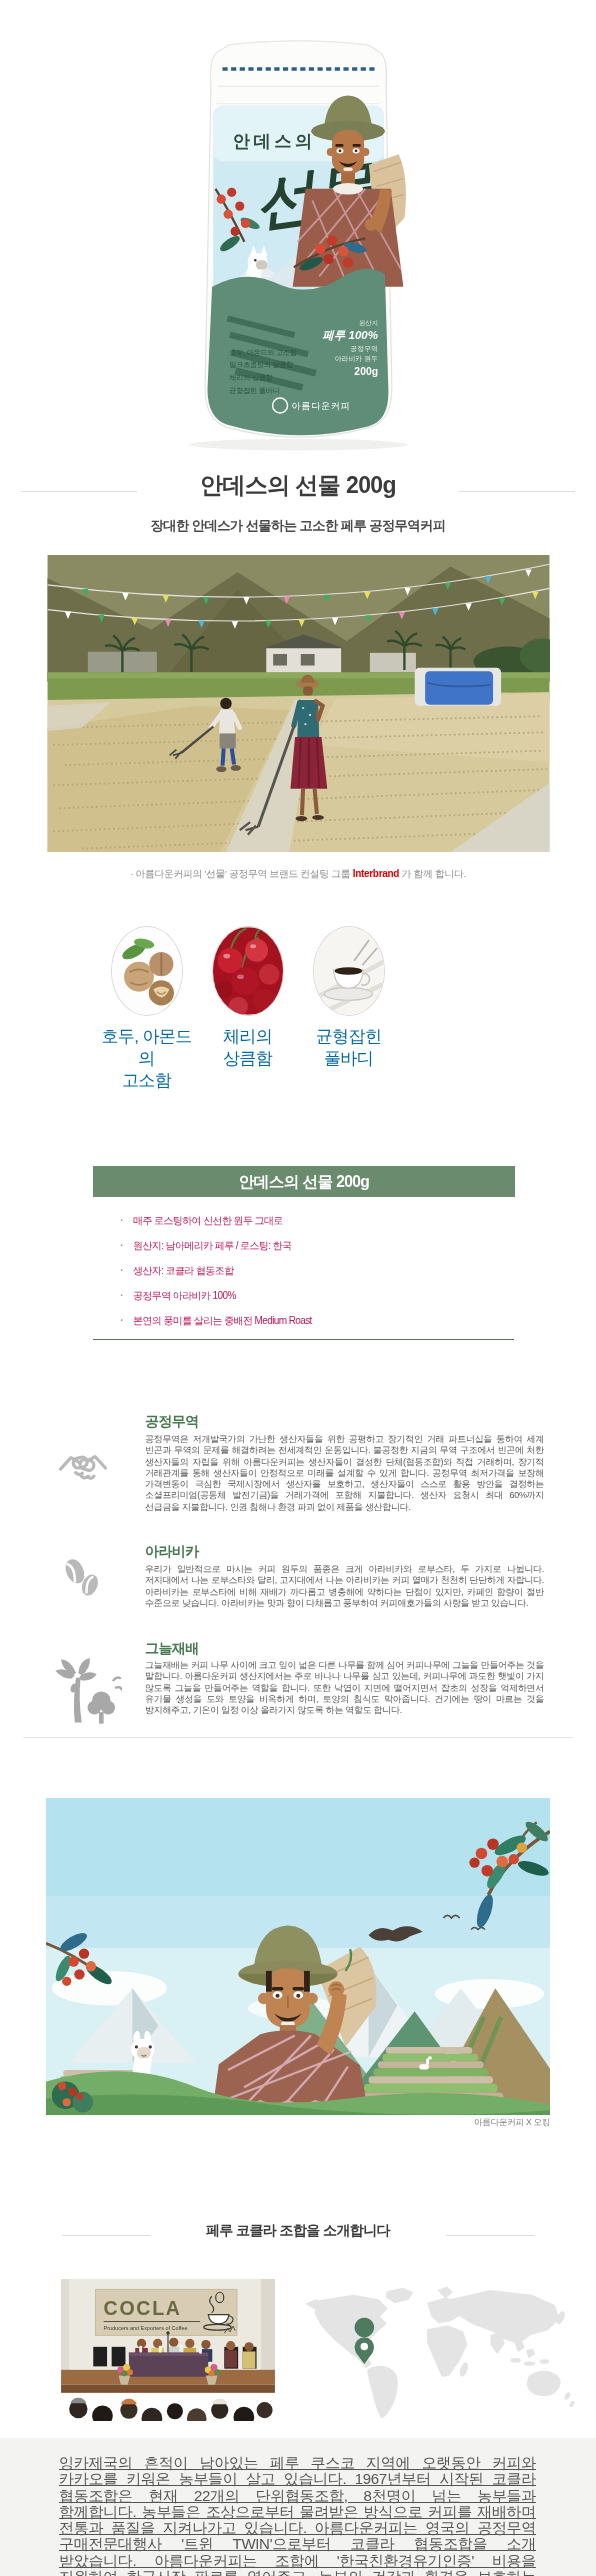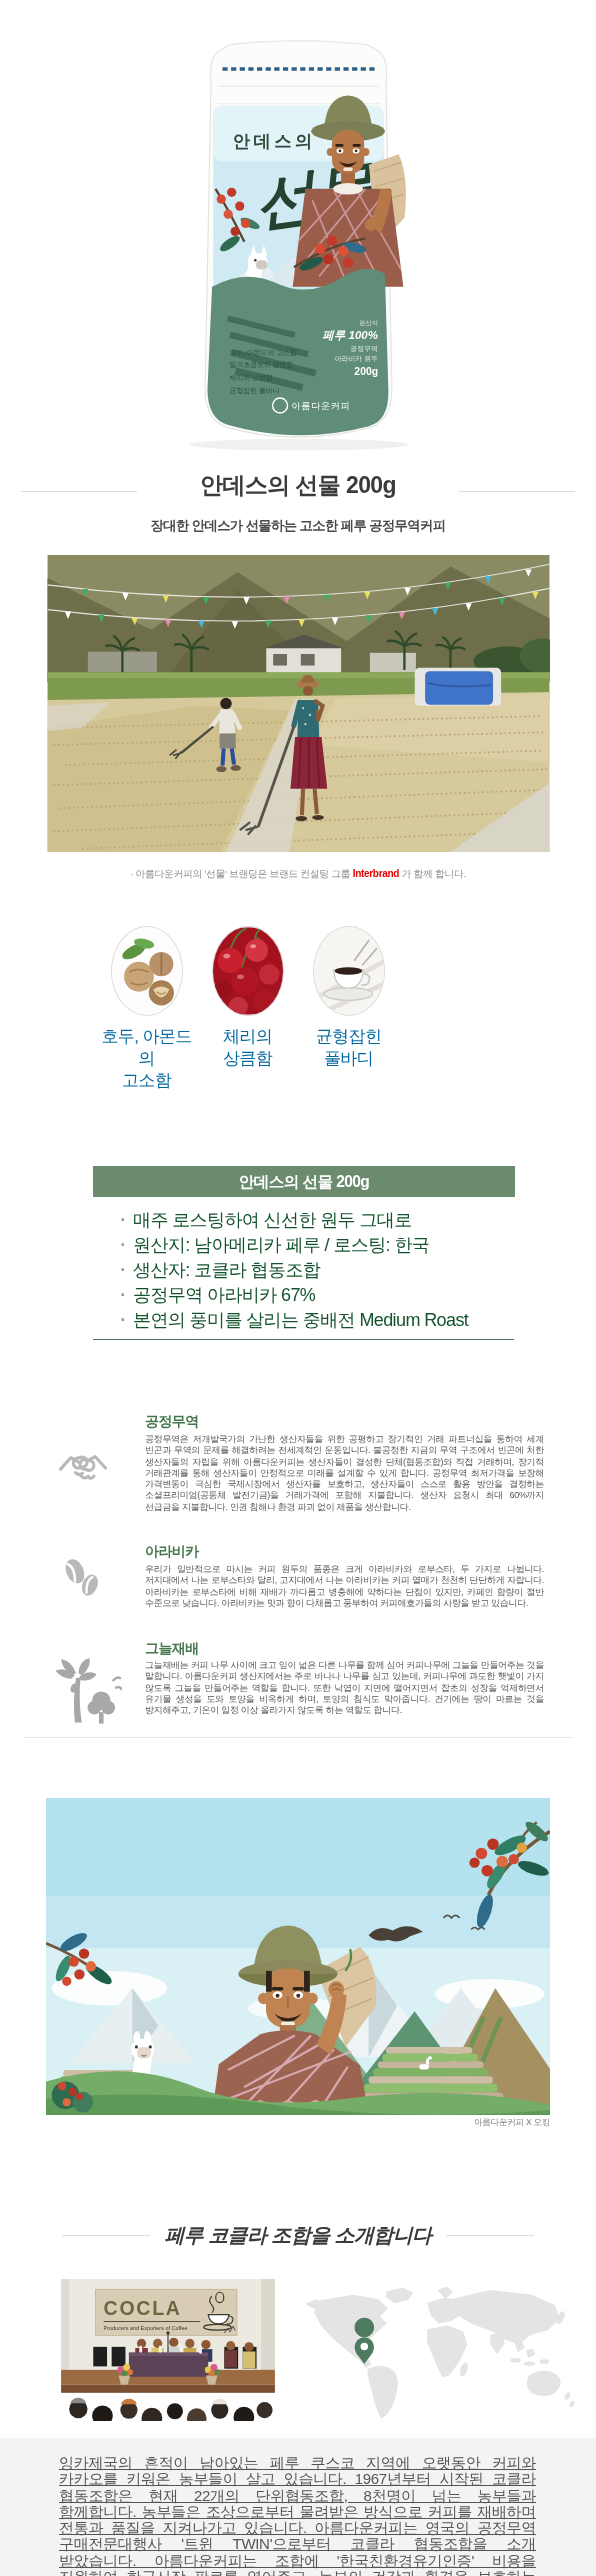--- a/index.html
+++ b/index.html
@@ -11,28 +11,28 @@
   .side-line{height:0.6px;background:#dcdcdc;}
   .intro-subtitle{top:517px;font-size:13.3px;font-weight:700;color:#4a4a4a;letter-spacing:-0.6px;}
   .photo-caption{top:868px;font-size:9.8px;color:#8b8b8b;letter-spacing:-0.3px;}
   .photo-caption b{color:#e60000;font-size:10px;font-weight:700;}
   .features{top:926px;left:96px;width:404px;display:flex;}
   .feature{width:101px;text-align:center;}
   .feature-oval{width:70px;height:88px;border-radius:50%;margin:0 auto;overflow:hidden;border:0.6px solid #d8d8d8;background:#fff;}
   .feature-label{margin-top:10.4px;font-size:17px;line-height:22px;color:#0369a1;letter-spacing:-0.6px;}
   .banner{top:1166px;left:93px;width:422px;height:31px;line-height:31px;text-align:center;color:#fff;font-size:15.6px;font-weight:700;letter-spacing:-0.6px;}
   .bullets{top:1208px;left:119px;width:381px;list-style:none;margin:0;padding:0;}
-  .bullets li{position:relative;height:25px;line-height:25px;font-size:18px;color:#14532d;letter-spacing:-0.6px;padding-left:14px;}
+  .bullets li{position:relative;height:25px;line-height:25px;font-size:10px;color:#be185d;letter-spacing:-0.6px;padding-left:14px;}
   .bullets li::before{content:"·";position:absolute;left:1.2px;color:#9a9a9a;font-weight:700;}
   .rule-green{top:1339px;left:93px;width:421px;height:0.6px;background:#53715a;}
   .rule-gray{top:1737px;left:23px;width:550px;height:0.6px;background:#e6e6e6;}
   .info-heading{font-size:14px;font-weight:700;color:#46784f;letter-spacing:-0.6px;}
   .info-body{width:399px;font-size:9px;line-height:11.3px;color:#555;text-align:justify;letter-spacing:-0.3px;word-break:keep-all;}
   .illu-caption{top:2117px;right:46px;font-size:8.6px;color:#7d7d7d;letter-spacing:-0.3px;}
-  .cocla-heading{top:2222px;font-size:20px;font-weight:700;color:#3b3b3b;letter-spacing:-0.6px;font-style:italic;}
+  .cocla-heading{top:2222px;font-size:14px;font-weight:700;color:#3b3b3b;letter-spacing:-0.6px;}
   .footer-bg{top:2438px;left:0;width:596px;height:138px;background:#f3f3f2;}
   .footer-text{top:2455px;left:59px;width:477px;font-size:15px;line-height:16.3px;color:#555;text-align:justify;letter-spacing:-0.3px;word-break:keep-all;text-decoration:underline;}
   svg text{font-family:"Liberation Sans","DejaVu Sans",sans-serif;}
 </style>
 </head>
 <body>
 
 <div id="page">
 
   <div class="abs" style="top:16px;left:175px;width:247px;height:439px;">
@@ -262,21 +262,21 @@
         <line x1="464" y1="406" x2="468" y2="450" stroke="#8a5a3a" stroke-width="7"></line>
         <ellipse cx="441" cy="458" rx="10" ry="4.5" fill="#4a3428"></ellipse>
           <ellipse cx="470" cy="456" rx="10" ry="4.5" fill="#4a3428"></ellipse>
         <line x1="428" y1="298" x2="366" y2="472" stroke="#55554e" stroke-width="5"></line>
         <path d="M366,472 l-22,6 m8,-14 l-18,14 m28,-8 l-14,16" stroke="#55554e" stroke-width="4"></path>
       </g>
     </svg>
   </div>
 
   <div class="abs center photo-caption">
-    <span>· 아름다운커피의 '선물' 브랜딩은 브랜드 컨설팅 그룹 </span><b>Interbrand</b><span> 가 함께 합니다.</span>
+    <span>· 아름다운커피의 '선물' 공정무역 브랜드 컨설팅 그룹 </span><b>Interbrand</b><span> 가 함께 합니다.</span>
   </div>
 
   <div class="abs features">
     <div class="feature">
       <div class="feature-oval">
         <svg width="70" height="88" viewBox="0 0 122 152">
           <rect width="122" height="152" fill="#fdfdfd"></rect>
           <ellipse cx="38" cy="42" rx="22" ry="10" fill="#5a9440" transform="rotate(-28 38 42)"></ellipse>
           <ellipse cx="56" cy="28" rx="18" ry="8" fill="#6aa84f" transform="rotate(12 56 28)"></ellipse>
           <circle cx="47" cy="86" r="26" fill="#c9a478"></circle>
@@ -332,21 +332,21 @@
           <div>풀바디</div>
       </div>
     </div>
   </div>
 
   <div class="abs banner" style="background:#6b8b6e;">안데스의 선물 200g</div>
   <ul class="abs bullets">
     <li>매주 로스팅하여 신선한 원두 그대로</li>
     <li>원산지: 남아메리카 페루 / 로스팅: 한국</li>
     <li>생산자: 코클라 협동조합</li>
-    <li>공정무역 아라비카 67%</li>
+    <li>공정무역 아라비카 100%</li>
     <li>본연의 풍미를 살리는 중배전 Medium Roast</li>
   </ul>
   <div class="abs rule-green"></div>
 
   <div class="abs" style="top:1445px;left:58px;">
     <svg width="50" height="38" viewBox="0 0 86 66">
       <g stroke="#b9b9b9" stroke-width="5.5" fill="none" stroke-linecap="round" stroke-linejoin="round">
         <path d="M4,42 L22,22 L36,30"></path>
         <path d="M82,40 L64,20 L50,28"></path>
         <rect x="26" y="22" width="24" height="17" rx="8" transform="rotate(-14 38 30)"></rect>

